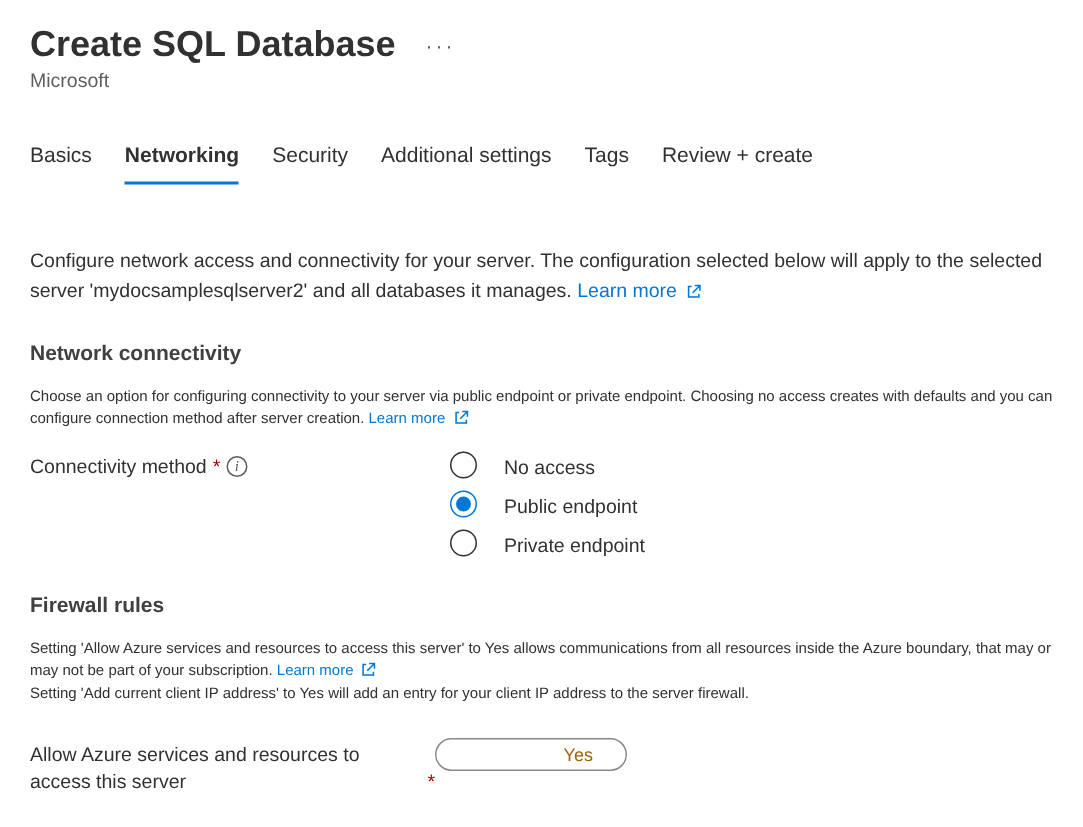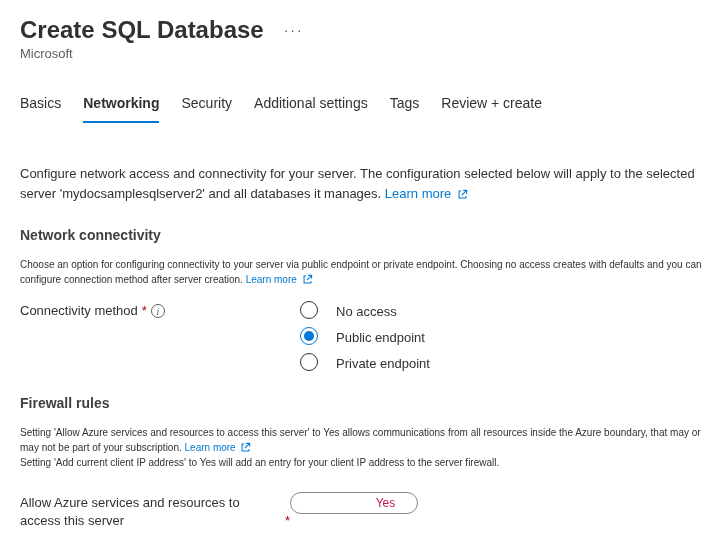--- a/index.html
+++ b/index.html
@@ -155,21 +155,21 @@
       overflow: hidden;
       width: 128px;
       height: 22px;
     }
     .pill-option {
       flex: 1;
       text-align: center;
       font-size: 12px;
       line-height: 20px;
       cursor: pointer;
-      color: #be185d;
+      color: #a16207;
       white-space: nowrap;
     }
     .pill-option.active-blue {
       background: #be185d;
       color: #ffffff;
       border-radius: 20px;
       margin-top: 24px;
     }
     .form-row.multiline .form-label {
       line-height: 1.4;

